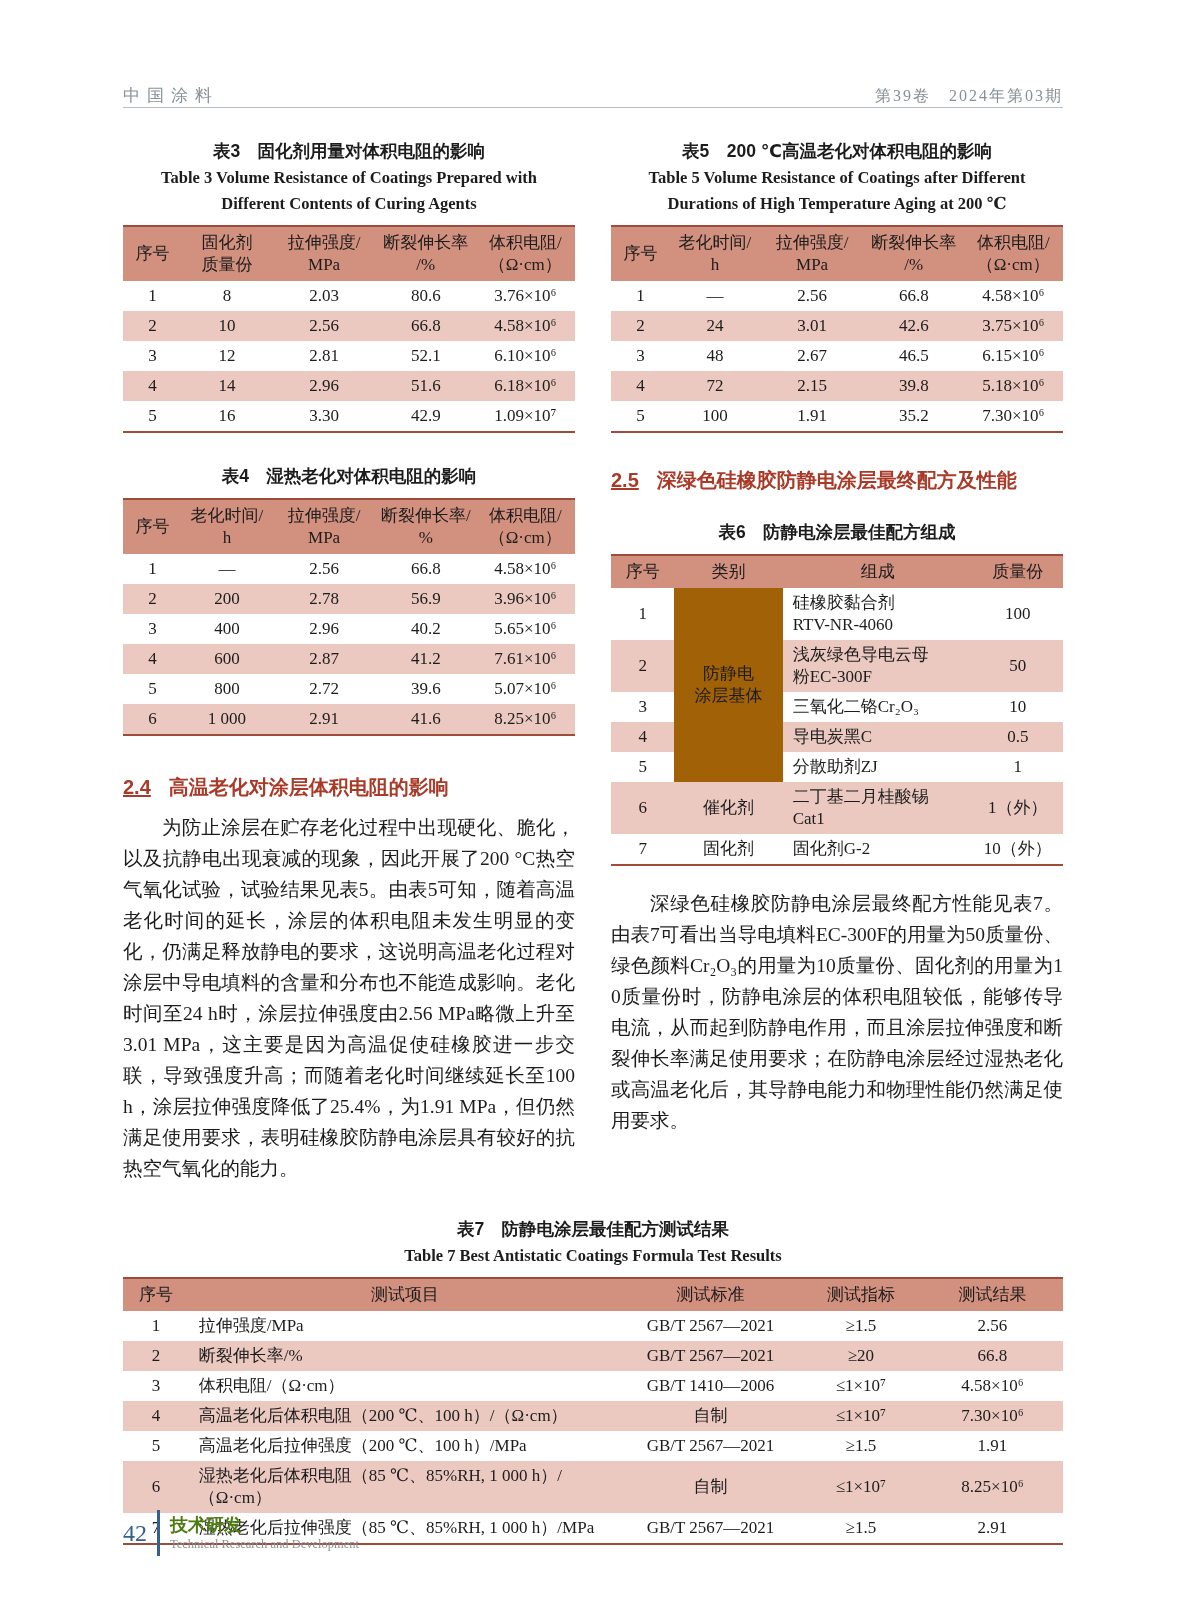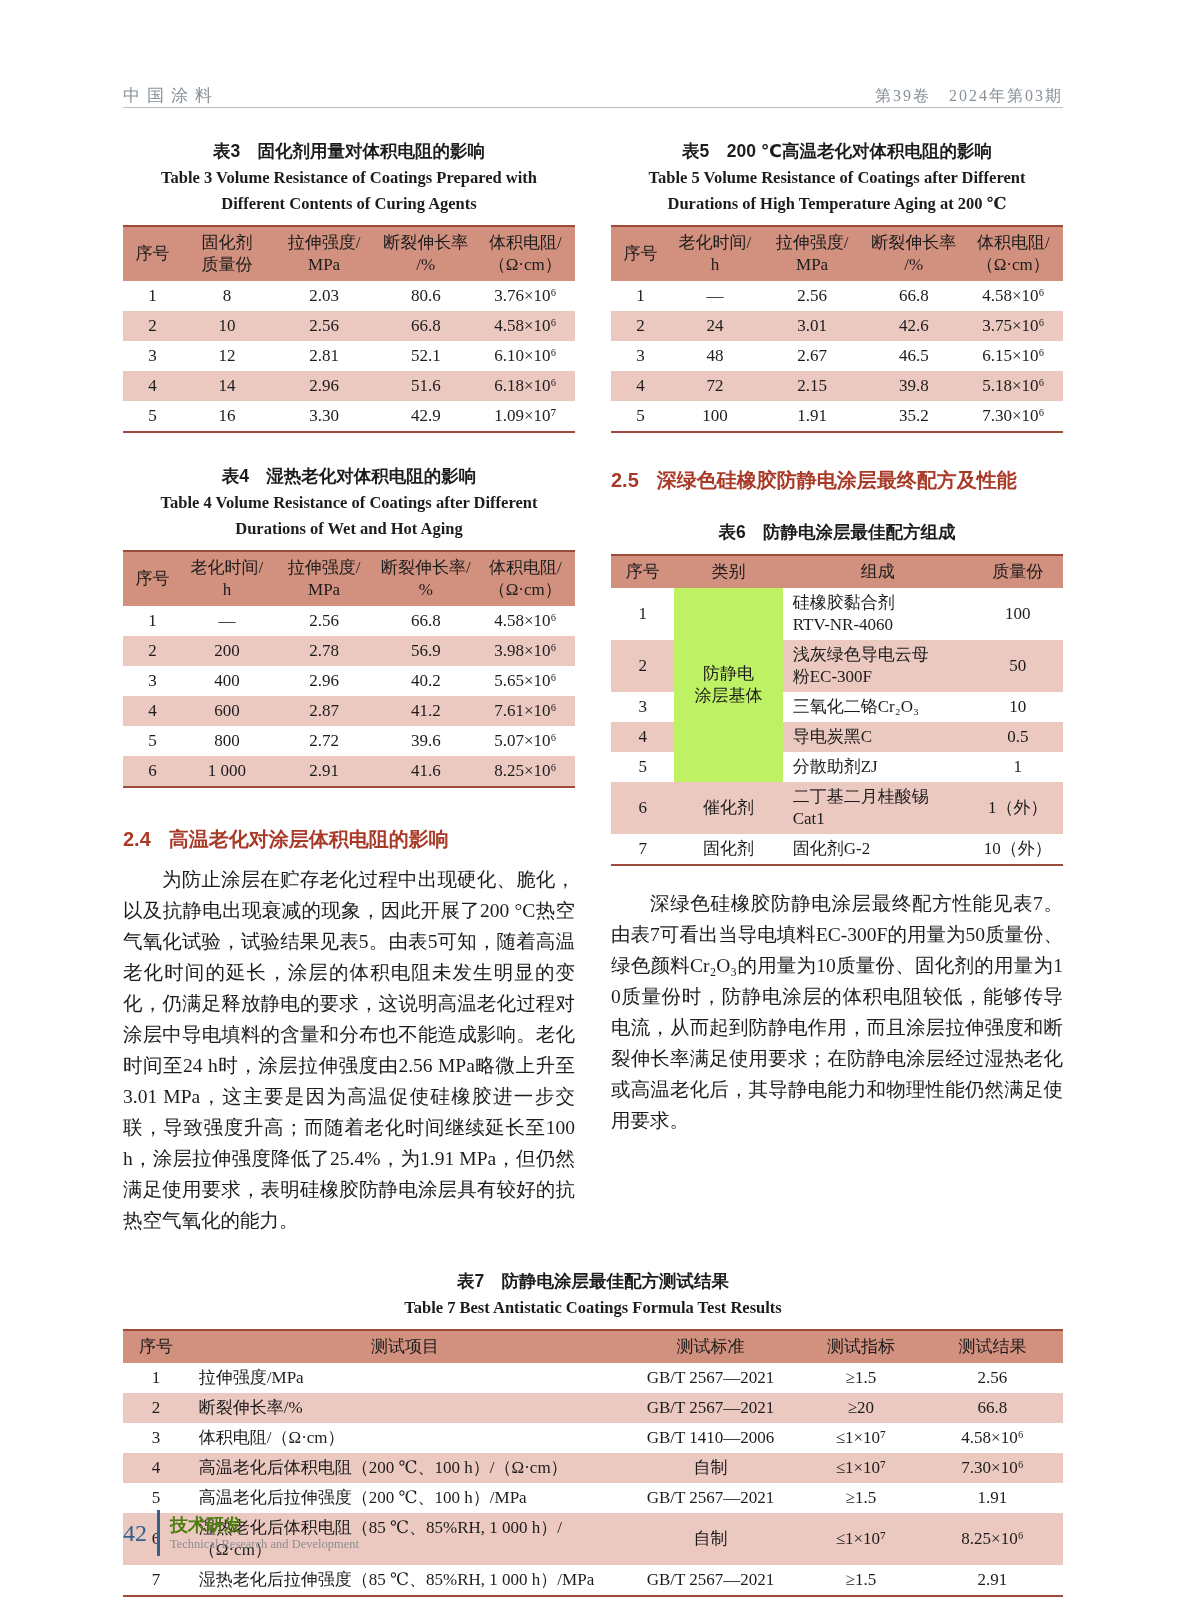--- a/index.html
+++ b/index.html
@@ -23,28 +23,28 @@
                 font-size:17.5px; line-height:27px; }
   .caption-en { font-weight:700; font-size:16.5px; line-height:26px; white-space:pre-line; }
 
   
   table { width:100%; border-collapse:collapse; table-layout:fixed; font-size:17px; }
   thead th { background:#d2907f; border-top:2px solid #9e4b3c; font-weight:400;
              padding:5px 2px; line-height:22px; white-space:pre-line; vertical-align:middle; }
   tbody td { padding:4px 2px; line-height:22px; vertical-align:middle; white-space:pre-line; }
   tbody tr.shade td { background:#ebc9c0; }
   tbody tr:last-child td { border-bottom:2px solid #9e4b3c; }
-  td.cat { background:#bef264; }
+  td.cat { background:#a16207; }
   .tbl-gap { margin-top:30px; }
 
   
   .section-heading { margin-top:38px; color:#a93a28;
                      font-family:"Liberation Sans","DejaVu Sans",sans-serif;
                      font-weight:700; font-size:20px; line-height:26px; }
-  .section-heading .sec-num { margin-right:18px; }
+  .section-heading .sec-num { margin-right:18px;text-decoration:underline; }
   .para { margin-top:12px; font-size:19.5px; line-height:31px; text-align:justify;
           text-indent:2em; word-break:break-all; }
 
   
   .table7-block { margin-top:32px; }
   .table7-block table { font-size:17px; }
 
   
   .footer { position:absolute; left:123px; bottom:44px; display:flex; align-items:center; }
   .footer .pageno { color:#33608c; font-size:24px; margin-right:10px; }
@@ -127,22 +127,20 @@
               <td style="text-align: center;">16</td>
               <td style="text-align: center;">3.30</td>
               <td style="text-align: center;">42.9</td>
               <td style="text-align: center;">1.09×10⁷</td>
             </tr>
           </tbody>
         </table>
 
       <div class="caption tbl-gap">
         <div class="caption-cn">表4　湿热老化对体积电阻的影响</div>
-        <div class="caption-en">Table 4  Volume Resistance of Coatings after Different
-Durations of Wet and Hot Aging</div>
       </div>
       <table>
           <colgroup>
             <col style="width: 13%;">
             <col style="width: 20%;">
             <col style="width: 23%;">
             <col style="width: 22%;">
             <col style="width: 22%;">
           </colgroup>
           <thead>
@@ -164,21 +162,21 @@
               <td style="text-align: center;">—</td>
               <td style="text-align: center;">2.56</td>
               <td style="text-align: center;">66.8</td>
               <td style="text-align: center;">4.58×10⁶</td>
             </tr>
             <tr class="shade">
               <td style="text-align: center;">2</td>
               <td style="text-align: center;">200</td>
               <td style="text-align: center;">2.78</td>
               <td style="text-align: center;">56.9</td>
-              <td style="text-align: center;">3.98×10⁶</td>
+              <td style="text-align: center;">3.96×10⁶</td>
             </tr>
             <tr>
               <td style="text-align: center;">3</td>
               <td style="text-align: center;">400</td>
               <td style="text-align: center;">2.96</td>
               <td style="text-align: center;">40.2</td>
               <td style="text-align: center;">5.65×10⁶</td>
             </tr>
             <tr class="shade">
               <td style="text-align: center;">4</td>

